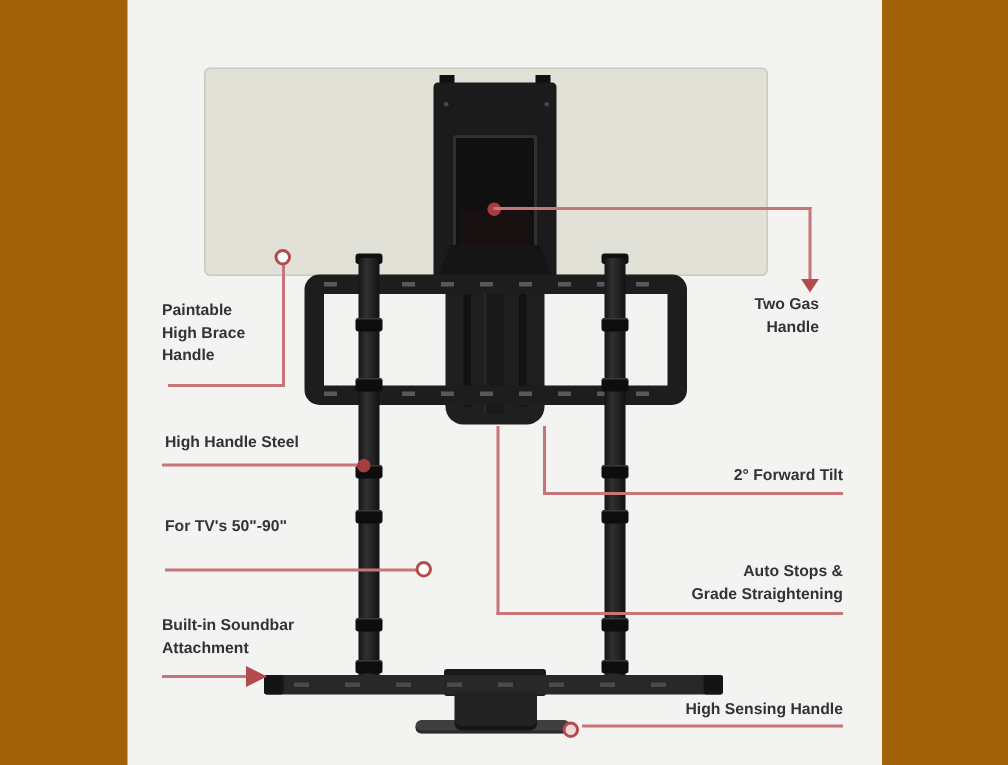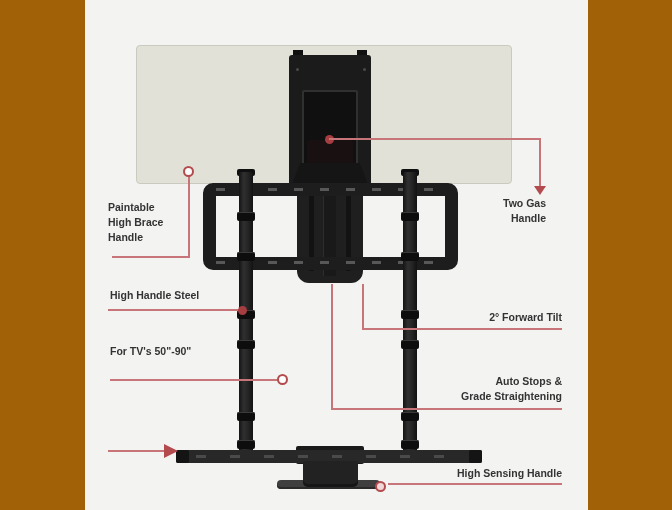--- a/index.html
+++ b/index.html
@@ -134,20 +134,24 @@
       <span>Paintable</span>
       <span>High Brace</span>
       <span>Handle</span>
     </div>
     <div class="abs lbl" style="left:25px;top:288px;width:110px;">
       <span>High Handle Steel</span>
     </div>
     <div class="abs lbl" style="left:25px;top:344px;width:110px;">
       <span>For TV's 50"-90"</span>
     </div>
+    <div class="abs lbl" style="left:23px;top:410px;width:100px;">
+      <span>Built-in Soundbar</span>
+      <span>Attachment</span>
+    </div>
 
     <div class="abs lbl r" style="left:359px;top:196px;width:102px;text-align:right;">
       <span>Two Gas</span>
       <span>Handle</span>
     </div>
     <div class="abs lbl r" style="left:355px;top:310px;width:122px;">
       <span>2° Forward Tilt</span>
     </div>
     <div class="abs lbl r" style="left:335px;top:358px;width:142px;margin-top:16px;">
       <span>Auto Stops &amp;</span>

